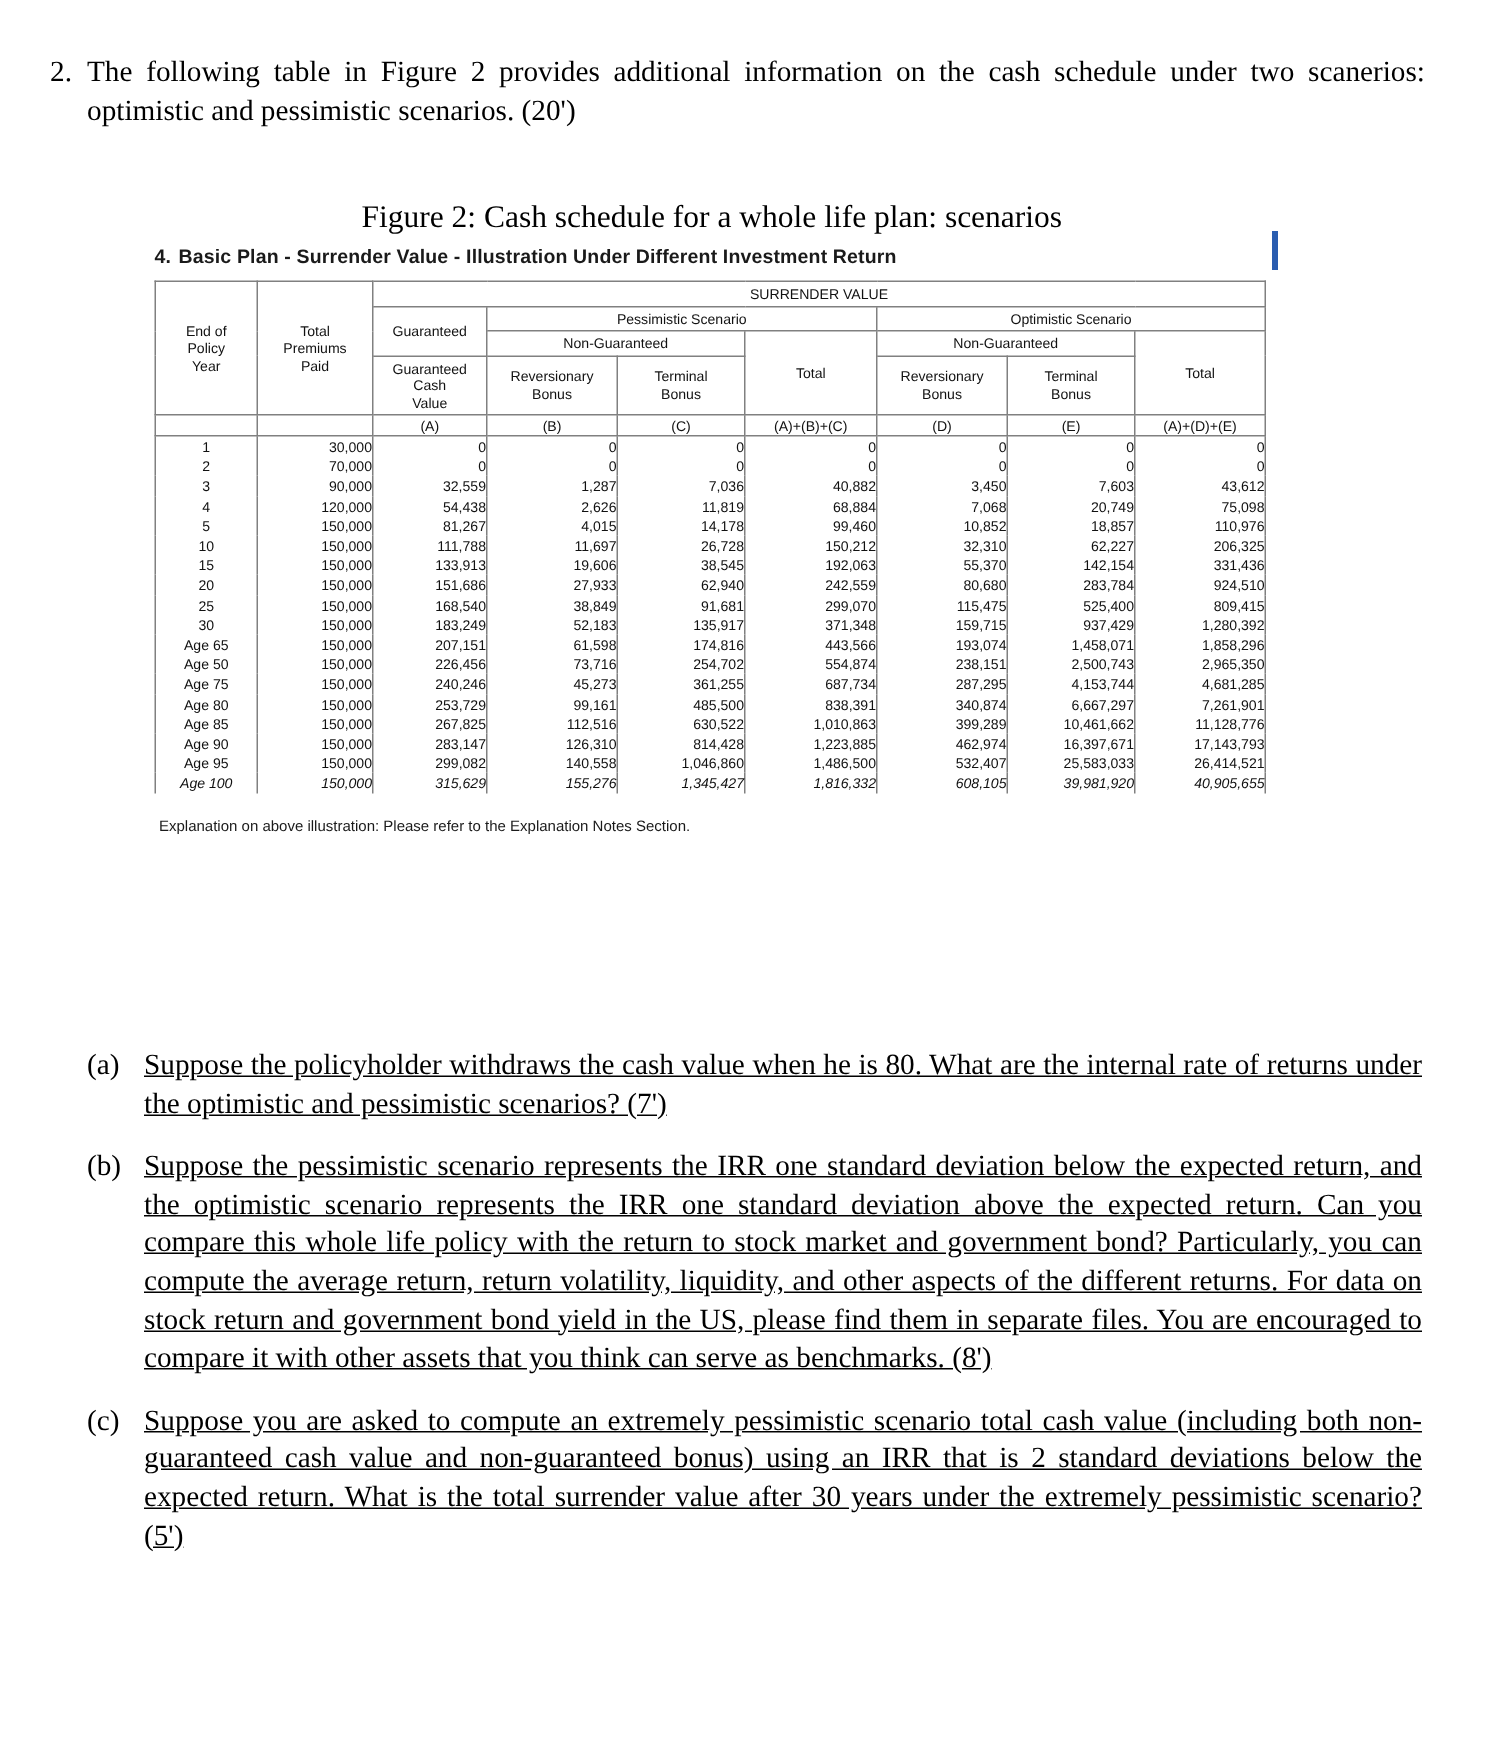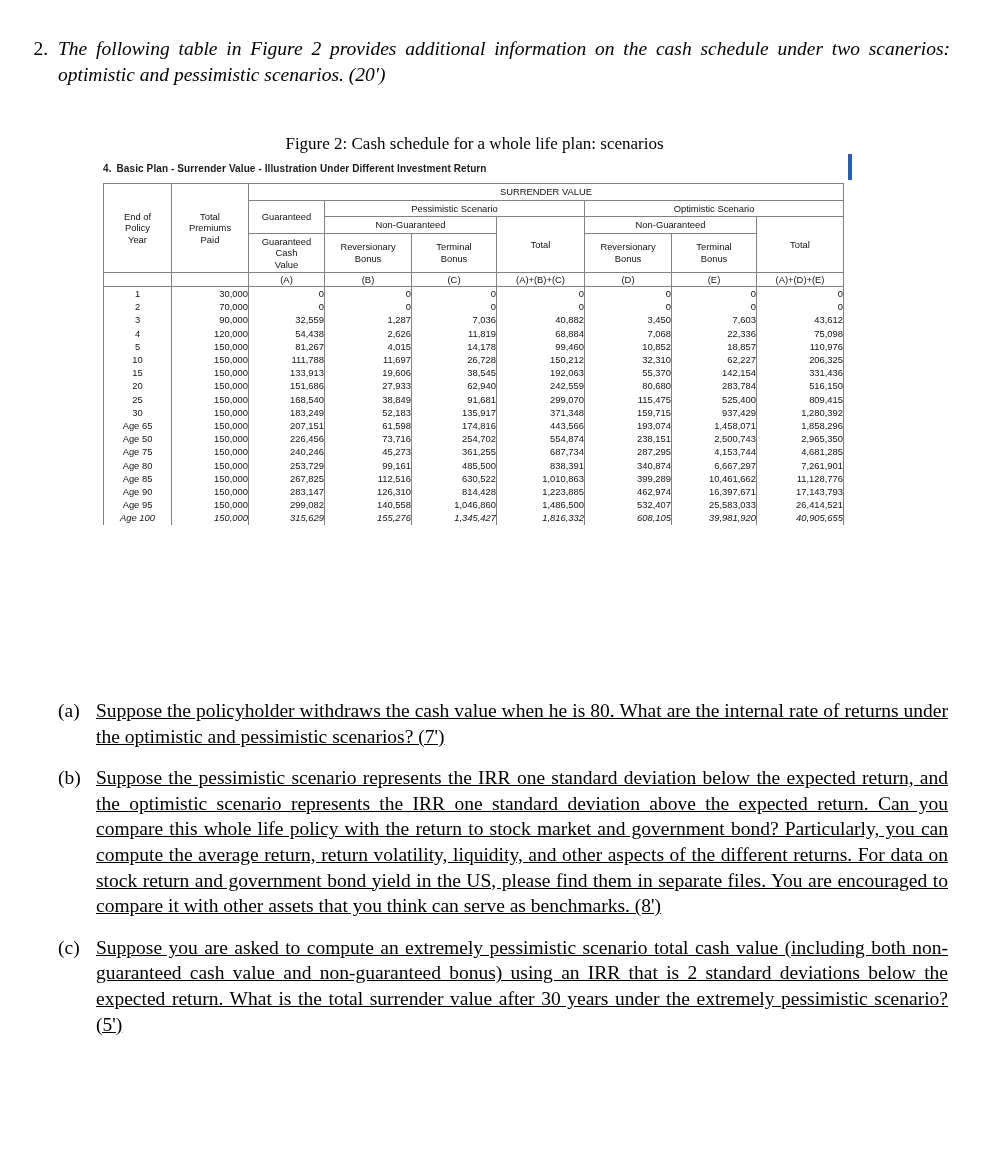--- a/index.html
+++ b/index.html
@@ -28,48 +28,47 @@
   }
   .q-stem .marker {
     width: 28px;
     flex: 0 0 28px;
     text-align: right;
     padding-right: 10px;
   }
   .q-stem .body {
     flex: 1;
     text-align: justify;
-    font-style: italic;
   }
 
   
   .fig-caption {
     position: absolute;
     left: 0;
     top: 132px;
     width: 994px;
     text-align: center;
-    font-size: 17px;
+    font-size: 21px;
     line-height: 24px;
   }
   .fig-caption .cap-inner {
     display: inline-block;
     margin-left: -45px;
   }
 
   
   .figure-wrap {
     position: absolute;
     left: 103px;
     top: 163px;
     width: 745px;
   }
   .fig-title {
     font-family: "Liberation Sans", sans-serif;
-    font-size: 10px;
+    font-size: 13px;
     font-weight: bold;
     color: #1a1a1a;
     letter-spacing: 0.1px;
     margin-bottom: 9px;
   }
   .fig-title .num { margin-right: 5px; }
 
   .cursor-bar {
     position: absolute;
     left: 745px;
@@ -297,21 +296,21 @@
           <td class="c-num">43,612</td>
         </tr>
         <tr>
           <td class="c-label">4</td>
           <td class="c-num">120,000</td>
           <td class="c-num">54,438</td>
           <td class="c-num">2,626</td>
           <td class="c-num">11,819</td>
           <td class="c-num">68,884</td>
           <td class="c-num">7,068</td>
-          <td class="c-num">22,336</td>
+          <td class="c-num">20,749</td>
           <td class="c-num">75,098</td>
         </tr>
         <tr class="grp-end">
           <td class="c-label">5</td>
           <td class="c-num">150,000</td>
           <td class="c-num">81,267</td>
           <td class="c-num">4,015</td>
           <td class="c-num">14,178</td>
           <td class="c-num">99,460</td>
           <td class="c-num">10,852</td>
@@ -342,21 +341,21 @@
         </tr>
         <tr>
           <td class="c-label">20</td>
           <td class="c-num">150,000</td>
           <td class="c-num">151,686</td>
           <td class="c-num">27,933</td>
           <td class="c-num">62,940</td>
           <td class="c-num">242,559</td>
           <td class="c-num">80,680</td>
           <td class="c-num">283,784</td>
-          <td class="c-num">516,150</td>
+          <td class="c-num">924,510</td>
         </tr>
         <tr>
           <td class="c-label">25</td>
           <td class="c-num">150,000</td>
           <td class="c-num">168,540</td>
           <td class="c-num">38,849</td>
           <td class="c-num">91,681</td>
           <td class="c-num">299,070</td>
           <td class="c-num">115,475</td>
           <td class="c-num">525,400</td>
@@ -457,20 +456,21 @@
           <td class="c-num">155,276</td>
           <td class="c-num">1,345,427</td>
           <td class="c-num">1,816,332</td>
           <td class="c-num">608,105</td>
           <td class="c-num">39,981,920</td>
           <td class="c-num">40,905,655</td>
         </tr>
       </tbody>
   </table>
 
+  <div class="fig-note">Explanation on above illustration: Please refer to the Explanation Notes Section.</div>
 </div>
 
 <div class="subq-list" id="subq-list">
     <div class="subq">
       <div class="marker">(a)</div>
       <div class="body">Suppose the policyholder withdraws the cash value when he is 80. What are the internal rate of returns under the optimistic and pessimistic scenarios? (7')</div>
     </div>
     <div class="subq">
       <div class="marker">(b)</div>
       <div class="body">Suppose the pessimistic scenario represents the IRR one standard deviation below the expected return, and the optimistic scenario represents the IRR one standard deviation above the expected return. Can you compare this whole life policy with the return to stock market and government bond? Particularly, you can compute the average return, return volatility, liquidity, and other aspects of the different returns. For data on stock return and government bond yield in the US, please find them in separate files. You are encouraged to compare it with other assets that you think can serve as benchmarks. (8')</div>

